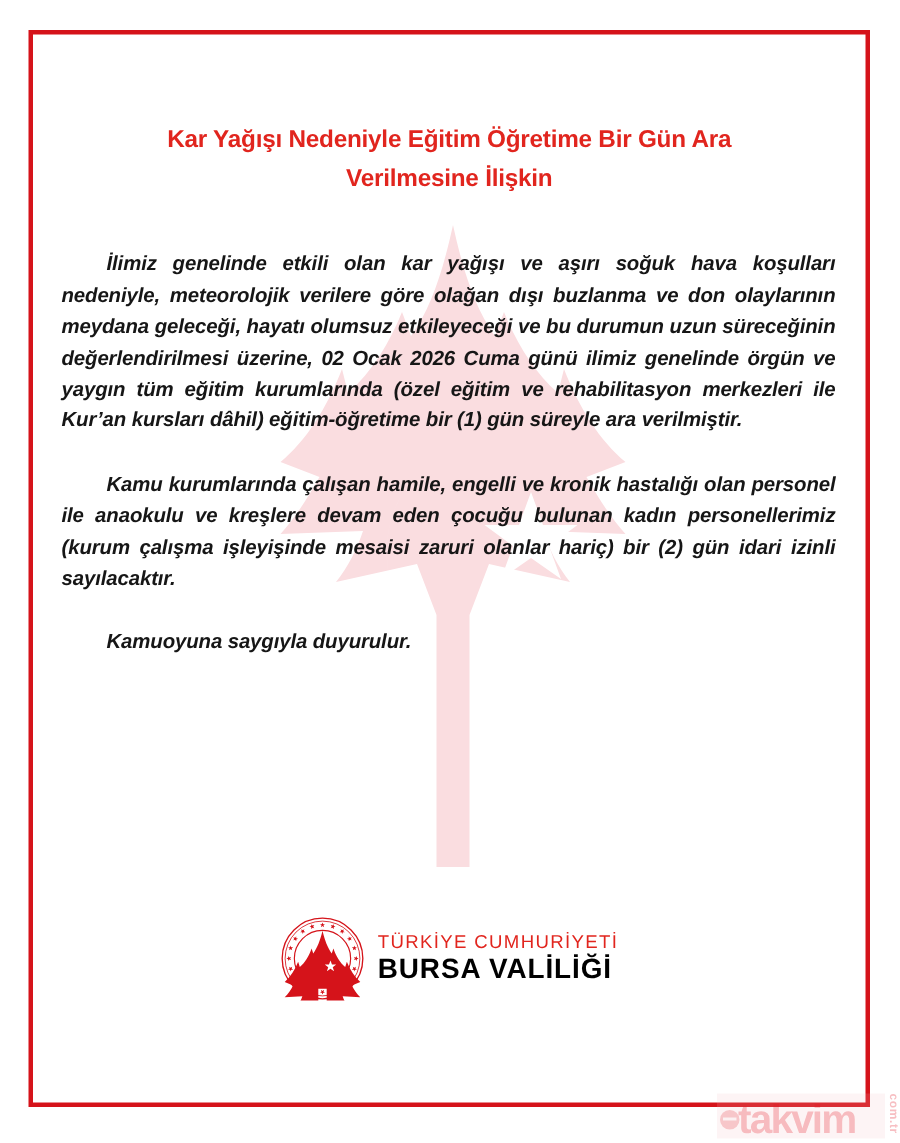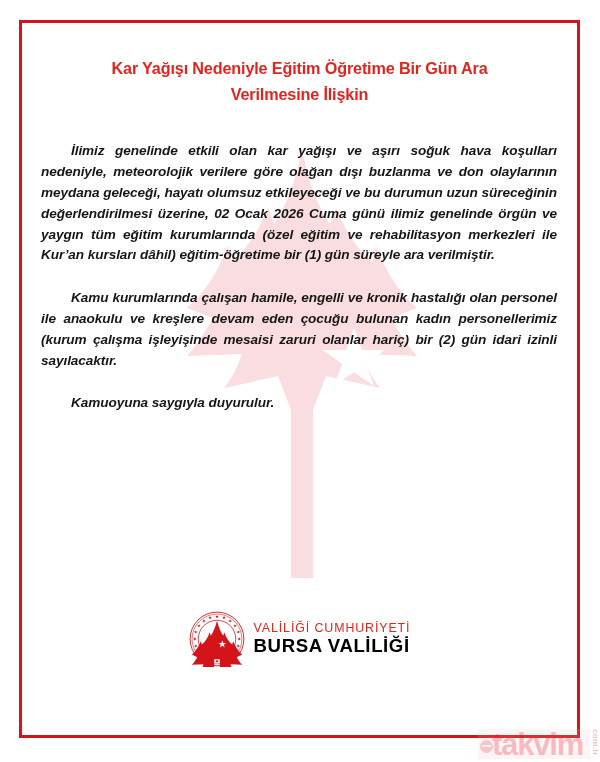--- a/index.html
+++ b/index.html
@@ -50,21 +50,21 @@
   #content {
     position: absolute;
     left: 22px;
     top: 23px;
     width: 555px;
     height: 712px;
   }
 
   #title {
     margin: 0;
-    padding: 32px 52px 0 52px;
+    padding: 57px 52px 0 52px;
     text-align: center;
     color: #E1251E;
     font-size: 16.2px;
     font-weight: bold;
     line-height: 1.62;
     letter-spacing: -0.15px;
   }
 
   #body-copy {
     margin: 0;
@@ -160,21 +160,21 @@
     left: 2px;
     top: 5px;
     width: 9px;
     height: 2px;
     background: #f7dcde;
   }
   #wm-word {
     position: absolute;
     left: 20px;
     bottom: 0px;
-    font-size: 31px;
+    font-size: 27px;
     font-weight: bold;
     color: #e8404b;
     letter-spacing: -1.2px;
     line-height: 1;
     opacity: 0.82;
   }
   #wm-tld {
     position: absolute;
     right: 1px;
     bottom: 4px;
@@ -355,21 +355,21 @@
           <g fill="#FFFFFF">
             <path d="M56 73
                      a 14.5 14.5 0 1 1 -0.2 -29
                      a 11.7 11.7 0 1 0 0.2 29 Z"></path>
             <polygon points="59.5,52.5 61.3,57.2 66.3,57.2 62.2,60.3 63.8,65.2 59.5,62.1 55.2,65.2 56.8,60.3 52.7,57.2 57.7,57.2"></polygon>
           </g>
         </svg>
       </div>
 
       <div id="logo-text">
-        <span id="logo-line-1">VALİLİĞİ CUMHURİYETİ</span>
+        <span id="logo-line-1">TÜRKİYE CUMHURİYETİ</span>
         <span id="logo-line-2">BURSA VALİLİĞİ</span>
       </div>
 
     </div>
 
   </div>
 
   <div id="site-watermark">
     <div class="wm-inner">
       <div id="wm-bar"></div>

